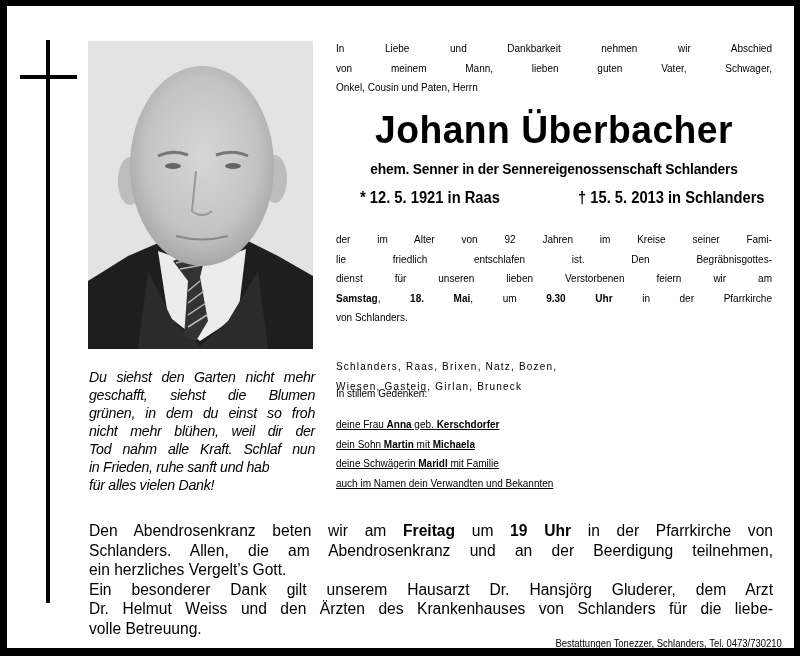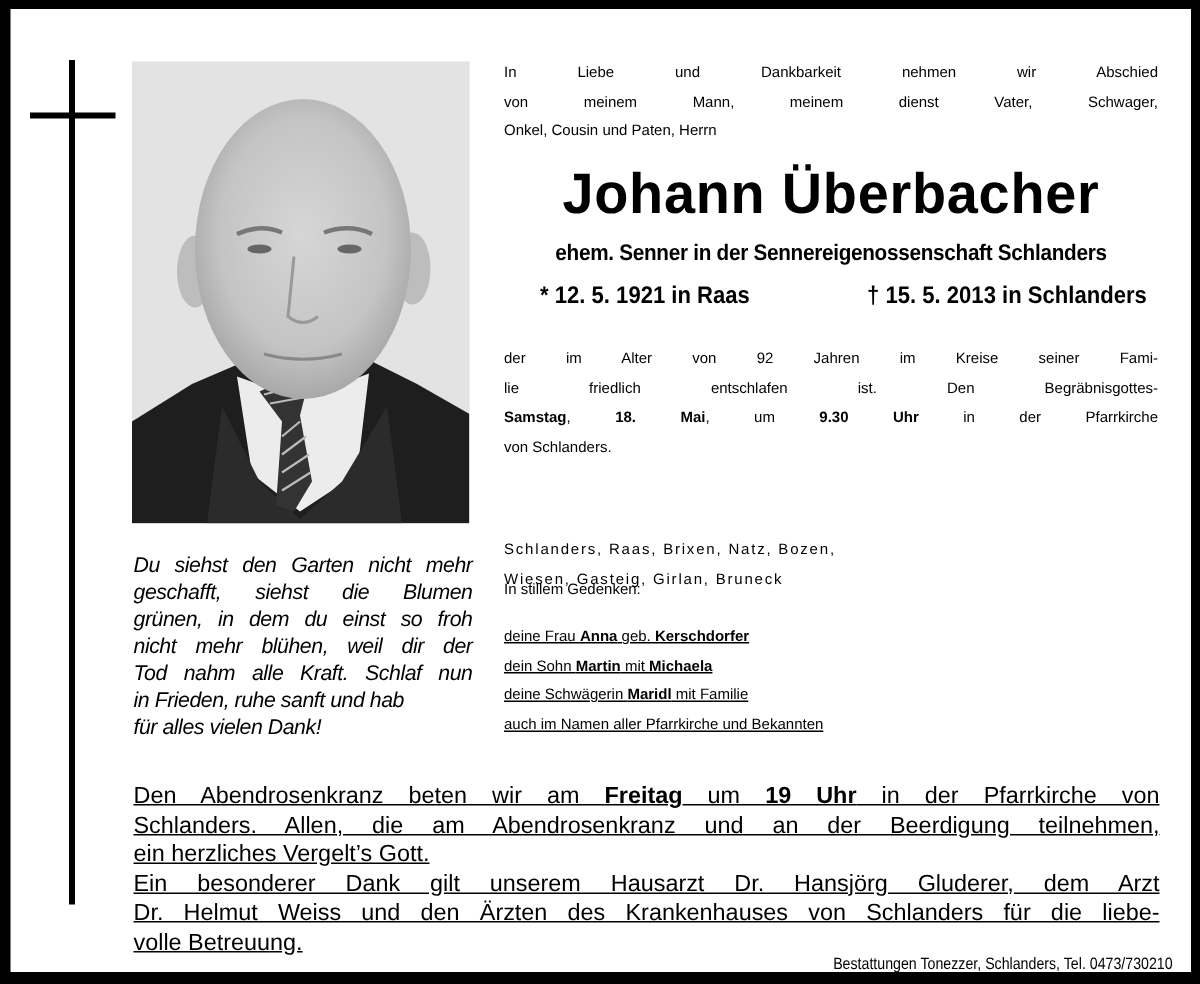--- a/index.html
+++ b/index.html
@@ -21,21 +21,21 @@
           letter-spacing:0.5px; line-height:44px; transform:scaleX(0.98); }
   .occupation { top:160px; text-align:center; font-size:15px; font-weight:bold; letter-spacing:-0.2px; transform:scaleX(0.92); }
   .dates { top:189px; font-size:16px; font-weight:bold; }
   .dates .birth { position:absolute; left:24px; white-space:nowrap; transform:scaleX(0.92); transform-origin:left; }
   .dates .death { position:absolute; left:242px; white-space:nowrap; transform:scaleX(0.92); transform-origin:left; }
   .funeral { top:230px; }
   .places { top:337px; letter-spacing:1.2px;margin-top:20px; }
   .memory { top:384px; }
   .family { top:415px;text-decoration:underline; }
   .bottom { position:absolute; left:89px; top:521px; width:684px; font-size:15.6px; line-height:19.5px; }
-  .bottom .just, .bottom .line { white-space:nowrap;text-decoration:underline; }
+  .bottom .just, .bottom .line { white-space:nowrap; }
   .footer { position:absolute; left:520px; top:636px; width:253px; text-align:right; font-size:11px;
             transform:scaleX(0.86); transform-origin:right; white-space:nowrap; line-height:14px; }
   b { font-weight:bold; }
 </style>
 </head>
 <body>
 
 <div class="sheet"></div>
 
 <div class="cross-v"></div>
@@ -87,52 +87,53 @@
   <div class="just">geschafft,  siehst die Blumen</div>
   <div class="just">grünen, in dem du einst so froh</div>
   <div class="just">nicht mehr blühen, weil dir der</div>
   <div class="just">Tod nahm alle Kraft. Schlaf nun</div>
   <div>in Frieden, ruhe sanft und hab</div>
   <div>für alles vielen Dank!</div>
 </div>
 
 <div class="right p intro">
   <div class="just">In Liebe und Dankbarkeit nehmen wir Abschied</div>
-  <div class="just">von meinem Mann, meinem dienst Vater, Schwager,</div>
+  <div class="just">von meinem Mann, lieben guten Vater, Schwager,</div>
   <div>Onkel, Cousin und Paten, Herrn</div>
 </div>
 
 <div class="right name">Johann Überbacher</div>
 
 <div class="right occupation">ehem. Senner in der Sennereigenossenschaft Schlanders</div>
 
 <div class="right dates">
   <span class="birth">* 12. 5. 1921 in Raas</span>
   <span class="death">† 15. 5. 2013 in Schlanders</span>
 </div>
 
 <div class="right p funeral">
   <div class="just">der im Alter von 92 Jahren im Kreise seiner Fami-</div>
   <div class="just">lie friedlich entschlafen ist. Den Begräbnisgottes-</div>
+  <div class="just">dienst für unseren lieben Verstorbenen feiern wir am</div>
   <div class="just"><b>Samstag</b><span>, </span><b>18. Mai</b><span>, um </span><b>9.30 Uhr</b><span> in der Pfarrkirche</span></div>
   <div>von Schlanders.</div>
 </div>
 
 <div class="right p places">
   <div>Schlanders, Raas, Brixen, Natz, Bozen,</div>
   <div>Wiesen, Gasteig, Girlan, Bruneck</div>
 </div>
 
 <div class="right p memory">In stillem Gedenken:</div>
 
 <div class="right p family">
   <div><span>deine Frau </span><b>Anna</b><span> geb. </span><b>Kerschdorfer</b></div>
   <div><span>dein Sohn </span><b>Martin</b><span> mit </span><b>Michaela</b></div>
   <div><span>deine Schwägerin </span><b>Maridl</b><span> mit Familie</span></div>
-  <div>auch im Namen aller Pfarrkirche und Bekannten</div>
+  <div>auch im Namen dein Verwandten und Bekannten</div>
 </div>
 
 <div class="bottom">
   <div class="just"><span>Den Abendrosenkranz beten wir am </span><b>Freitag</b><span> um </span><b>19 Uhr</b><span> in der Pfarrkirche von</span></div>
   <div class="just">Schlanders. Allen, die am Abendrosenkranz und an der Beerdigung teilnehmen,</div>
   <div class="line">ein herzliches Vergelt’s Gott.</div>
   <div class="just">Ein besonderer Dank gilt unserem Hausarzt Dr. Hansjörg Gluderer, dem Arzt</div>
   <div class="just">Dr. Helmut Weiss und den Ärzten des Krankenhauses von Schlanders für die liebe-</div>
   <div class="line">volle Betreuung.</div>
 </div>

